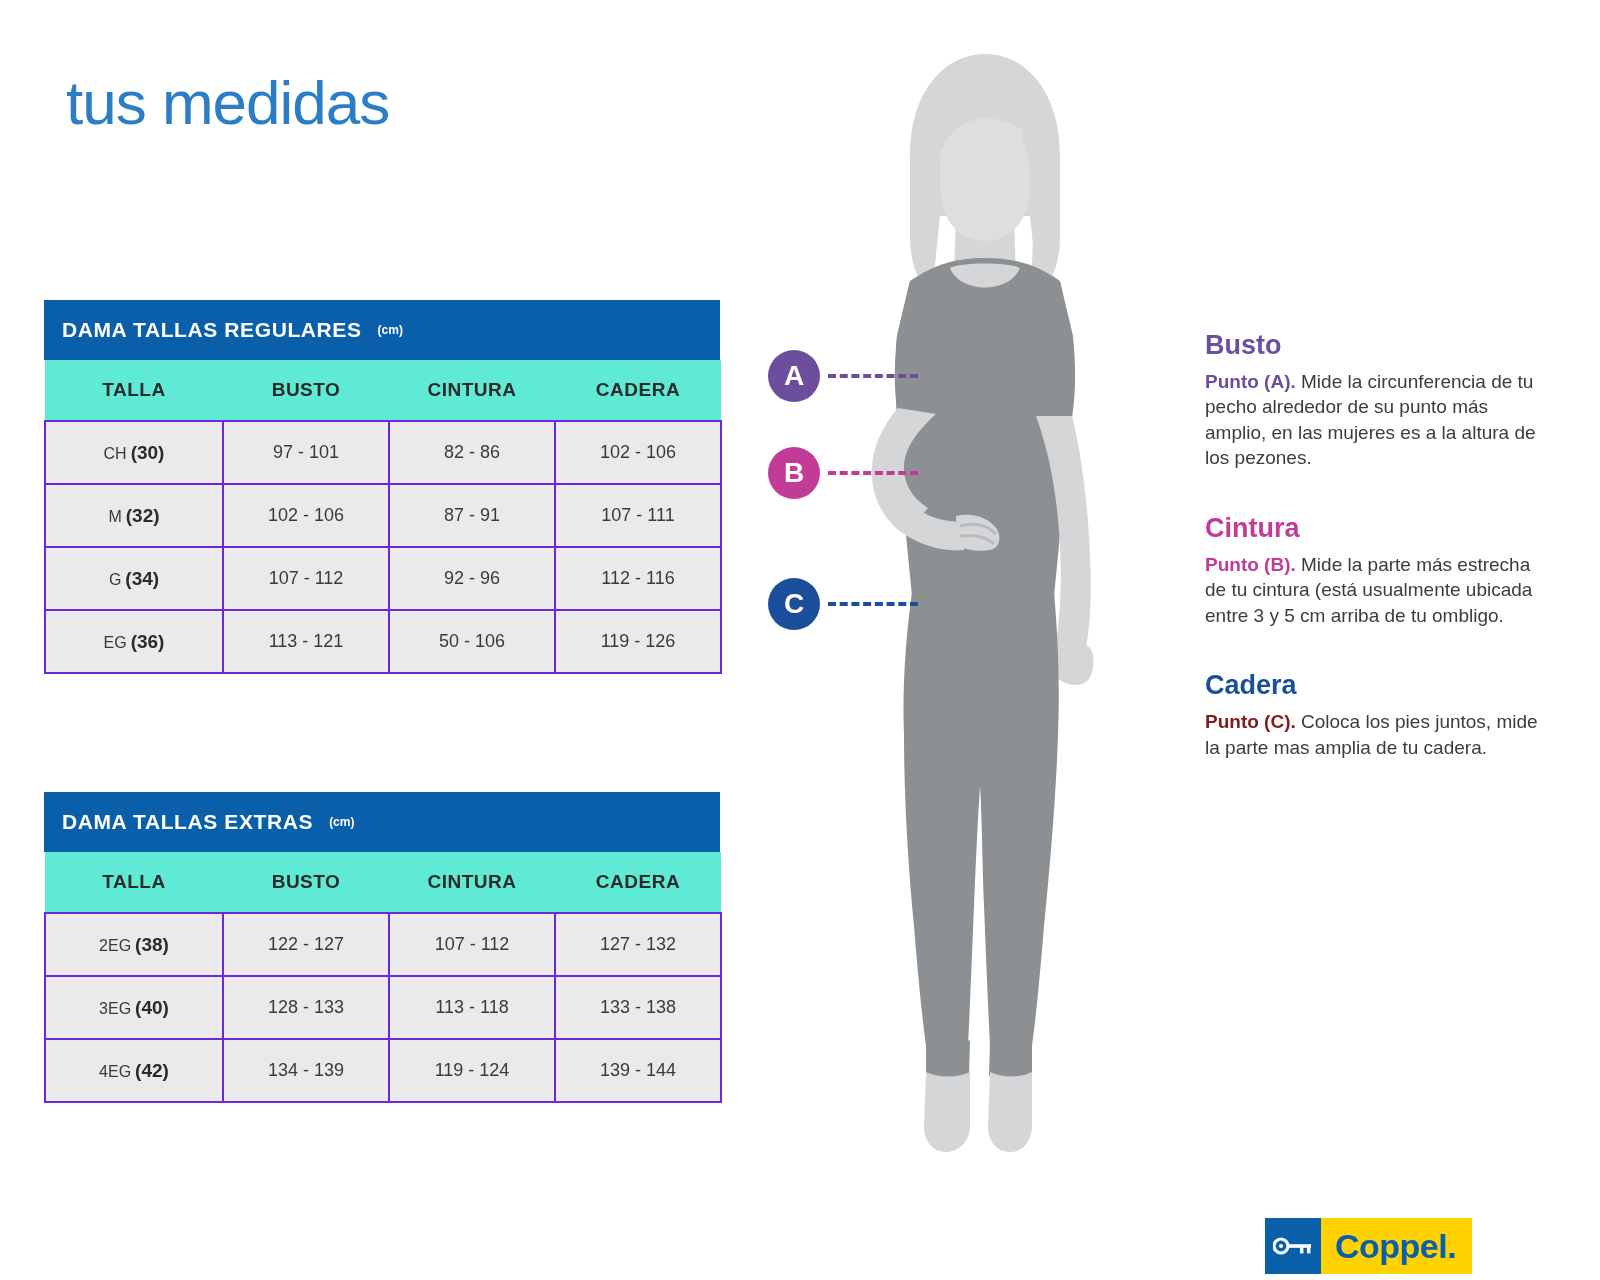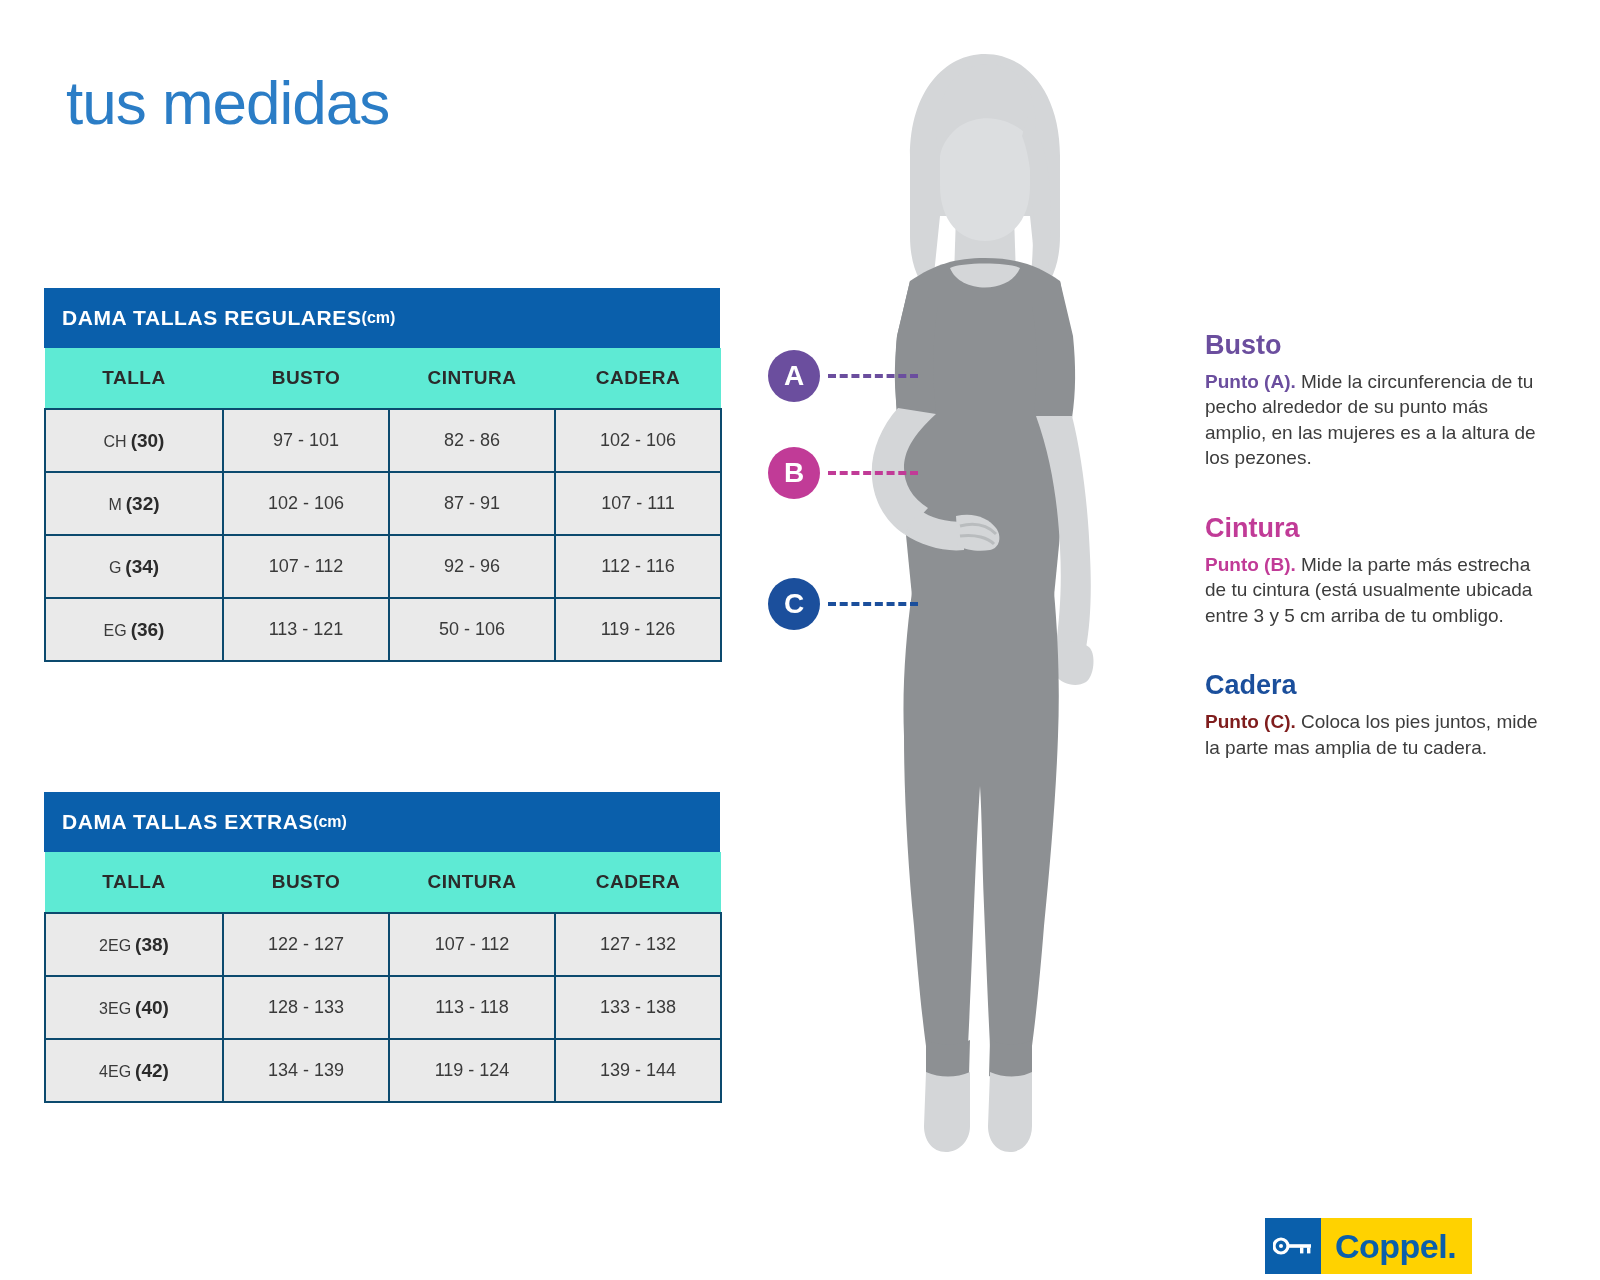--- a/index.html
+++ b/index.html
@@ -35,41 +35,41 @@
     color: #2b7dc6;
     line-height: 1.05;
     letter-spacing: -1px;
   }
 
   
   .table-block {
     position: absolute;
     width: 676px;
   }
-  #regular-table-block { left: 44px; top: 288px; }
+  #regular-table-block { left: 44px; top: 300px; }
   #extras-table-block  { left: 44px; top: 792px; }
 
   .table-header {
     background: #0a5fab;
     color: #ffffff;
     height: 60px;
     display: flex;
     align-items: center;
     padding-left: 18px;
     box-sizing: border-box;
   }
   .table-header .th-main {
     font-size: 21px;
     font-weight: bold;
     letter-spacing: 0.6px;
   }
   .table-header .th-unit {
-    font-size: 16px;
-    font-weight: bold;
-    margin-left: 0;
+    font-size: 12px;
+    font-weight: bold;
+    margin-left: 16px;
   }
 
   table.size-table {
     border-collapse: collapse;
     width: 676px;
     table-layout: fixed;
   }
   table.size-table th {
     font-size: 19px;
     font-weight: bold;
@@ -79,21 +79,21 @@
     vertical-align: middle;
     background: #5eead4;
   }
   table.size-table td {
     font-size: 18px;
     color: #3a3a3a;
     text-align: center;
     height: 59px;
     vertical-align: middle;
     background: #eaeaea;
-    border: 2px solid #0c4a6e;
+    border: 2px solid #6d28d9;
   }
   table.size-table td.size-cell {
     text-align: center;
   }
   .size-small {
     font-size: 16px;
     color: #3a3a3a;
   }
   .size-num {
     font-size: 19px;

